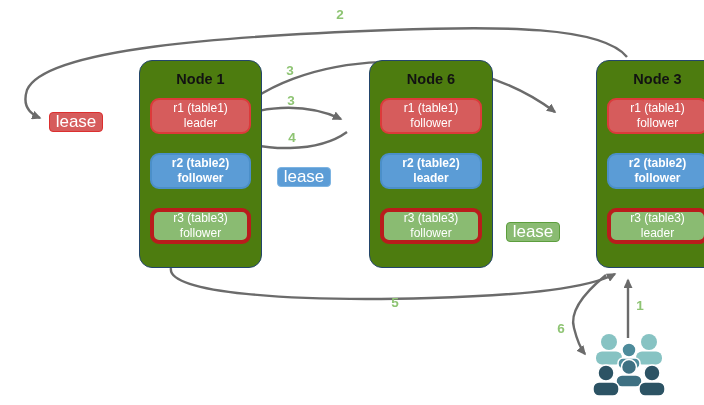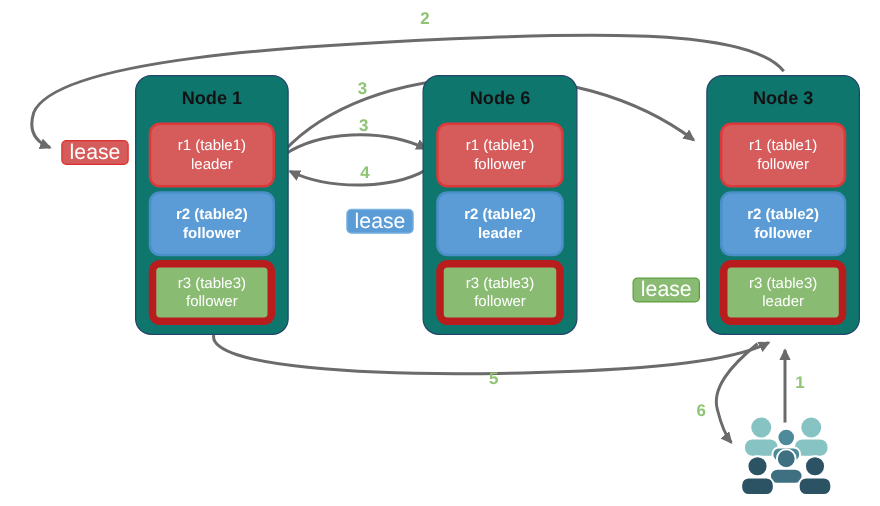--- a/index.html
+++ b/index.html
@@ -3,36 +3,36 @@
 <meta charset="utf-8">
 <style>
   html,body { margin:0; padding:0; background:#ffffff; }
   #canvas {
     position:relative; width:704px; height:405px; overflow:hidden;
     font-family:"Liberation Sans", sans-serif; background:#ffffff;
   }
   svg.overlay { position:absolute; left:0; top:0; width:704px; height:405px; }
 
   .node {
-    position:absolute; width:123px; height:208px; background:#0f766e;
-    border:1.6px solid #23456b; border-radius:13px; box-sizing:border-box;
+    position:absolute; width:123px; height:208px; background:#4d7c0f;
+    border:1.6px solid #23456b; border-radius:13px; box-sizing:border-box;margin-left:31px;
   }
   .node-title {
     position:absolute; top:10px; left:0; right:0; text-align:center;
     font-weight:bold; font-size:14.5px; color:#121212;
   }
   .replica {
-    position:absolute; left:10px; right:10px; height:52px; border-radius:9px;
+    position:absolute; left:10px; right:10px; height:36px; border-radius:9px;
     color:#ffffff; font-size:12px; line-height:1.28; text-align:center;
     display:flex; flex-direction:column; align-items:center; justify-content:center;
     box-sizing:border-box;
   }
   .replica.r-red   { background:#d65c5c; border:2px solid #dc3a3a; }
   .replica.r-blue  { background:#5b9cd6; border:2px solid #4b8fc9;font-weight:bold; }
-  .replica.r-green { background:#8abb72; border:6px solid #b91c1c; }
+  .replica.r-green { background:#8abb72; border:4px solid #b91c1c; }
   .rep-top    { top:37px; }
   .rep-middle { top:92px; }
   .rep-bottom { top:147px; }
 
   .lease {
     position:absolute; width:54px; height:20px; border-radius:4px;
     color:#ffffff; font-size:17px; box-sizing:border-box;
     display:flex; align-items:center; justify-content:center;
   }
   .lease.r-red   { background:#d65c5c; border:1.5px solid #dc2f2f; }

